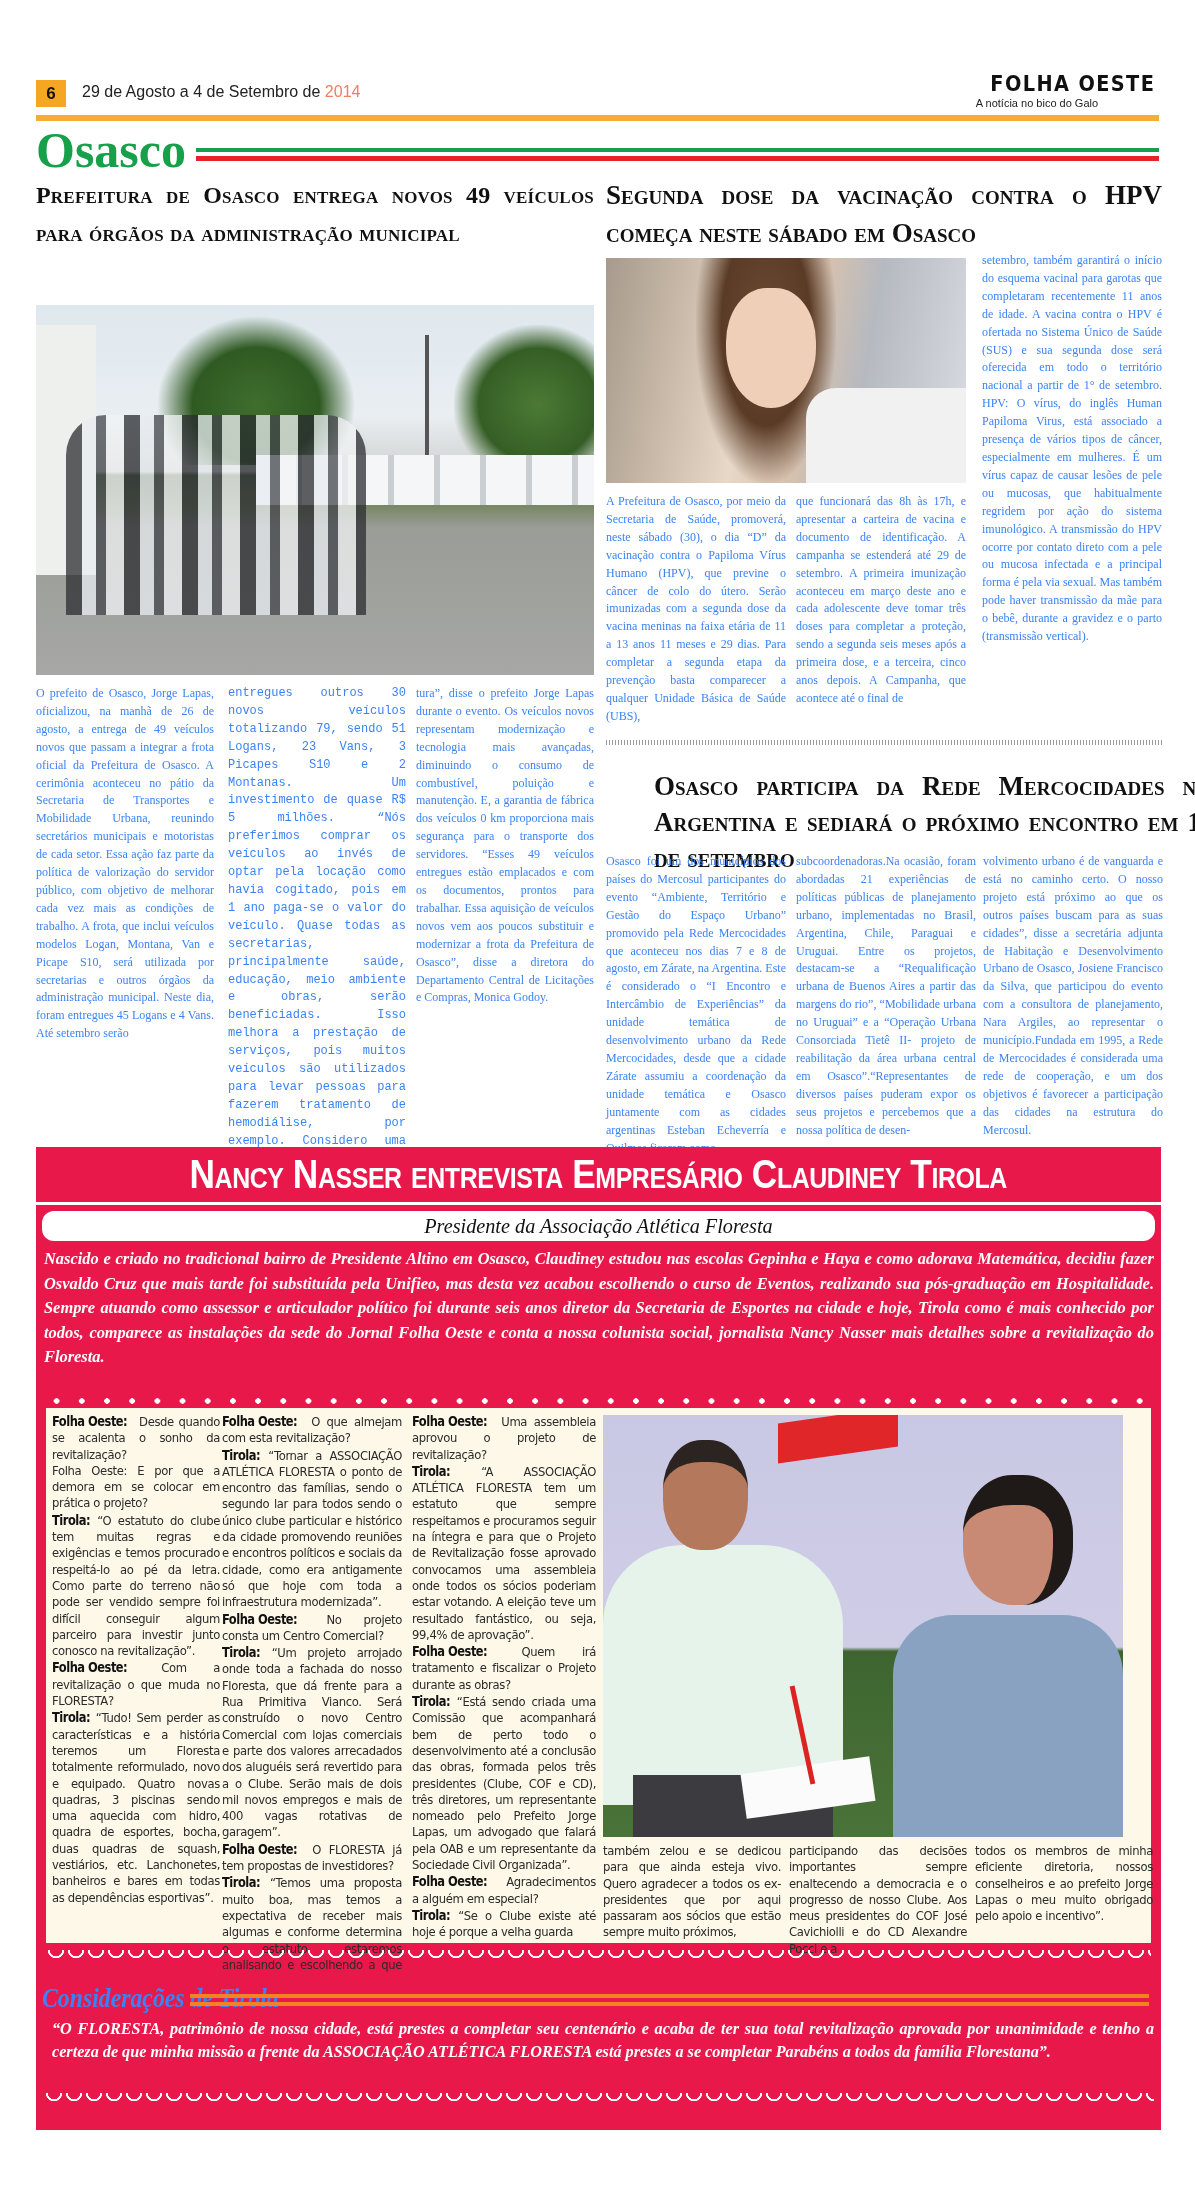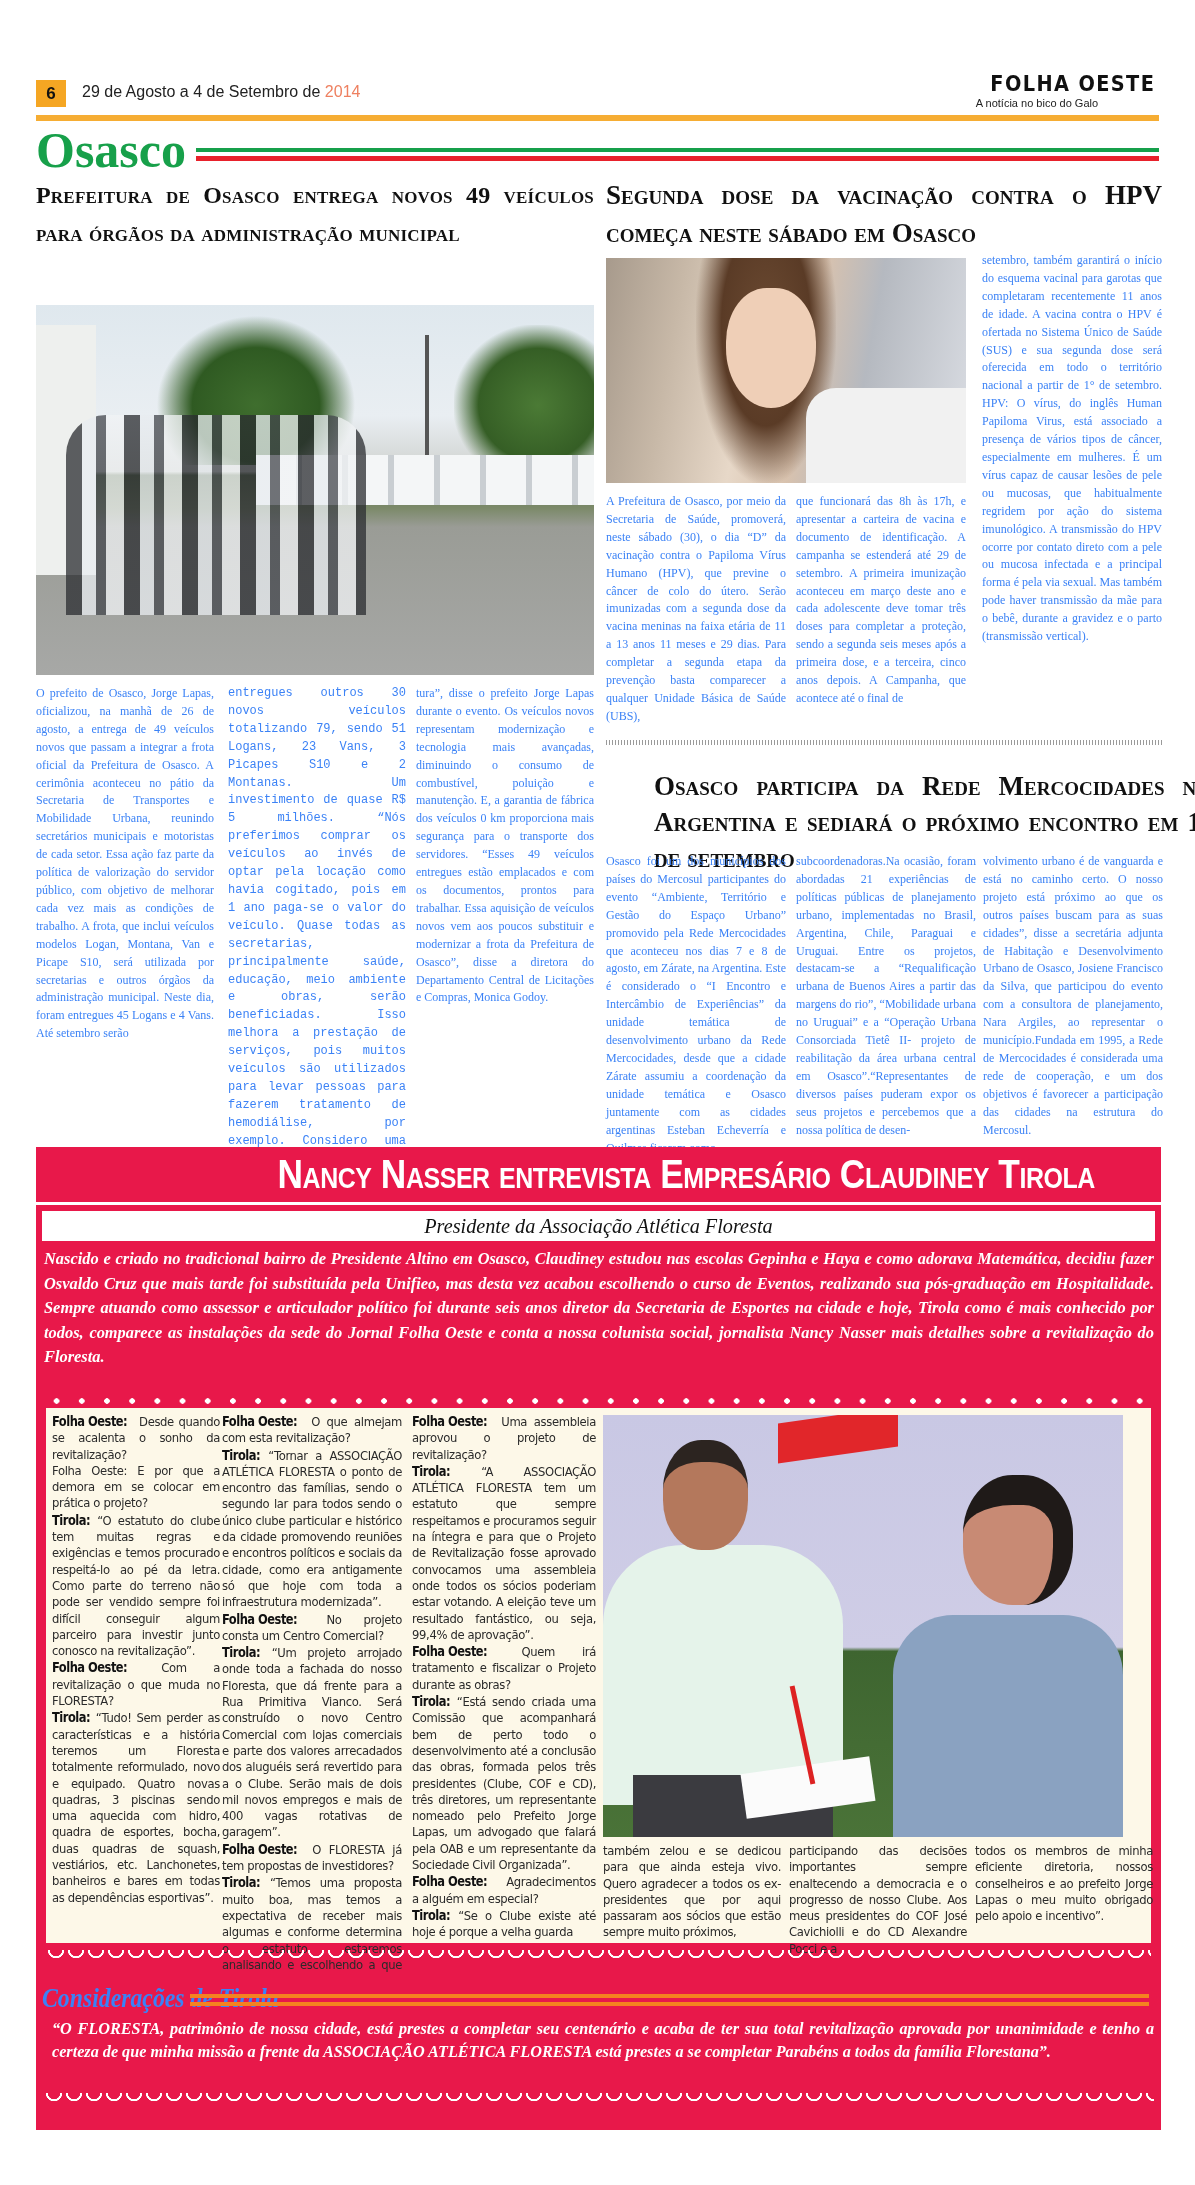--- a/index.html
+++ b/index.html
@@ -65,24 +65,24 @@
   .a2c1 { left: 606px; top: 493px; width: 180px; }
   .a2c2 { left: 796px; top: 493px; width: 170px; }
   .a2c3 { left: 982px; top: 252px; width: 180px; }
   .a3c1 { left: 606px; top: 853px; width: 180px; }
   .a3c2 { left: 796px; top: 853px; width: 180px; }
   .a3c3 { left: 983px; top: 853px; width: 180px; }
 
   .hatch { position: absolute; left: 606px; top: 740px; width: 556px; height: 5px; background: repeating-linear-gradient(90deg, #9a9a9a 0 1px, #fff 1px 3px); }
 
   
-  .iv-banner { position: absolute; left: 36px; top: 1147px; width: 1125px; height: 55px; background: #e8184a; color: #fff; font: bold 41px "Liberation Sans", sans-serif; font-variant: small-caps; text-align: right; line-height: 55px; letter-spacing: -0.5px; transform-origin: center; }
+  .iv-banner { position: absolute; left: 36px; top: 1147px; width: 1125px; height: 55px; background: #e8184a; color: #fff; font: bold 41px "Liberation Sans", sans-serif; font-variant: small-caps; text-align: center; line-height: 55px; letter-spacing: -0.5px; transform-origin: center; }
   .iv-banner span { display: inline-block; transform: scaleX(0.86); }
   .iv-frame { position: absolute; left: 36px; top: 1205px; width: 1125px; height: 770px; background: #e8184a; }
-  .iv-subtitle { position: absolute; left: 42px; top: 1211px; width: 1113px; height: 30px; background: #fff; text-align: center; font: italic 22px "Liberation Serif", serif; line-height: 30px; color: #111; }
+  .iv-subtitle { position: absolute; left: 42px; top: 1211px; width: 1113px; height: 30px; background: #fff; text-align: center; font: italic 22px "Liberation Serif", serif; line-height: 30px; color: #111; border-radius: 12px; }
   .iv-subtitle span { display: inline-block; transform: scaleX(0.92); }
   .iv-intro { position: absolute; left: 44px; top: 1247px; width: 1110px; color: #fff; font: italic bold 16.4px "Liberation Serif", serif; line-height: 24.5px; text-align: justify; }
   .dots { position: absolute; left: 44px; top: 1397px; width: 1108px; height: 8px; background: radial-gradient(circle, #fff 0 2.5px, transparent 3px) 0 0/25.2px 8px repeat-x; }
   .iv-panel { position: absolute; left: 46px; top: 1408px; width: 1105px; height: 535px; background: #fdf8e8; }
   .wave { position: absolute; height: 12px; background: radial-gradient(circle at 50% 0, transparent 6px, #fff 6.5px, #fff 8px, transparent 8.5px) 0 0/20px 12px repeat-x; }
   .wave1 { left: 46px; top: 1950px; width: 1105px; }
 
   .ivc { position: absolute; font-family: "DejaVu Sans", sans-serif; font-size: 11.6px; line-height: 16.3px; color: #2a2a2a; text-align: justify; letter-spacing: -0.35px; }
   .ivc p { margin: 0; }
   .ivc b { font: bold 13.5px "DejaVu Sans", sans-serif; color: #111; letter-spacing: -0.6px; transform: scaleX(0.85); display: inline-block; transform-origin: left; margin-right: -6px; }

